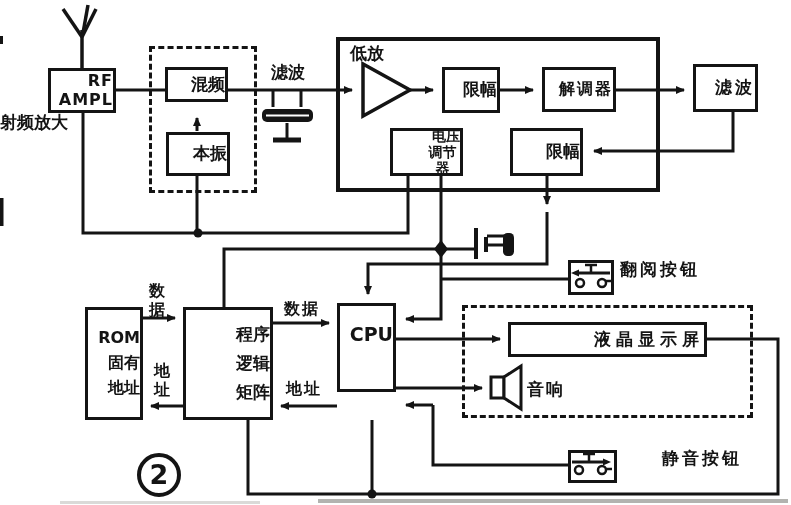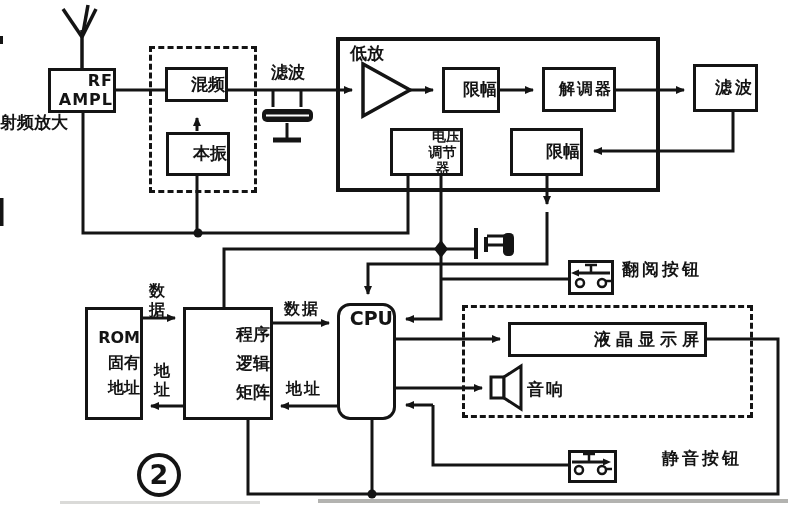--- a/index.html
+++ b/index.html
@@ -64,41 +64,41 @@
     <div>固有</div>
     <div>地址</div>
   </div>
 
   <div class="box" style="left:183px;top:307px;width:90px;height:113px;font-size:17px;line-height:1.7;">
     <div>程序</div>
     <div>逻辑</div>
     <div>矩阵</div>
   </div>
 
-  <div class="box" style="left:337px;top:303px;width:59px;height:117px;font-size:19px;justify-content:flex-start;padding-top:2px;border-radius:13px;">CPU</div>
+  <div class="box" style="left:337px;top:303px;width:59px;height:89px;font-size:19px;justify-content:flex-start;padding-top:18px;">CPU</div>
 
   <div class="dashedbox" style="left:462px;top:305px;width:291px;height:113px;"></div>
 
   <div class="box" style="left:508px;top:322px;width:199px;height:35px;font-size:17px;letter-spacing:5px;">液晶显示屏</div>
 
   <div class="box" style="left:568px;top:260px;width:46px;height:35px;"></div>
 
   <div class="box" style="left:568px;top:450px;width:49px;height:33px;"></div>
 
   <div class="lbl" style="left:0px;top:111px;width:86px;font-size:17px;">射频放大</div>
 
   <div class="lbl" style="left:149px;top:281px;width:22px;font-size:16px;line-height:1.2;">数据</div>
 
   <div class="lbl" style="left:154px;top:361px;width:22px;font-size:16px;line-height:1.2;">地址</div>
 
   <div class="lbl" style="left:284px;top:299px;width:50px;font-size:16px;letter-spacing:2px;">数据</div>
 
   <div class="lbl" style="left:286px;top:379px;width:50px;font-size:16px;letter-spacing:2px;">地址</div>
 
-  <div class="lbl" style="left:592px;top:258px;width:110px;font-size:17px;letter-spacing:3px;text-align:right;">翻阅按钮</div>
+  <div class="lbl" style="left:620px;top:258px;width:110px;font-size:17px;letter-spacing:3px;">翻阅按钮</div>
 
   <div class="lbl" style="left:623px;top:447px;width:110px;font-size:17px;letter-spacing:3px;padding-left:39px;">静音按钮</div>
 
   <div class="lbl" style="left:527px;top:378px;width:56px;font-size:17px;letter-spacing:2px;">音响</div>
 
   <div class="fig-circle" style="left:137px;top:453px;width:44px;height:44px;font-size:27px;line-height:36px;">2</div>
 
   <svg width="791" height="505" viewBox="0 0 791 505">
     <defs>
       <marker id="arr" markerWidth="10" markerHeight="9" refX="8" refY="4" orient="auto" markerUnits="userSpaceOnUse">

